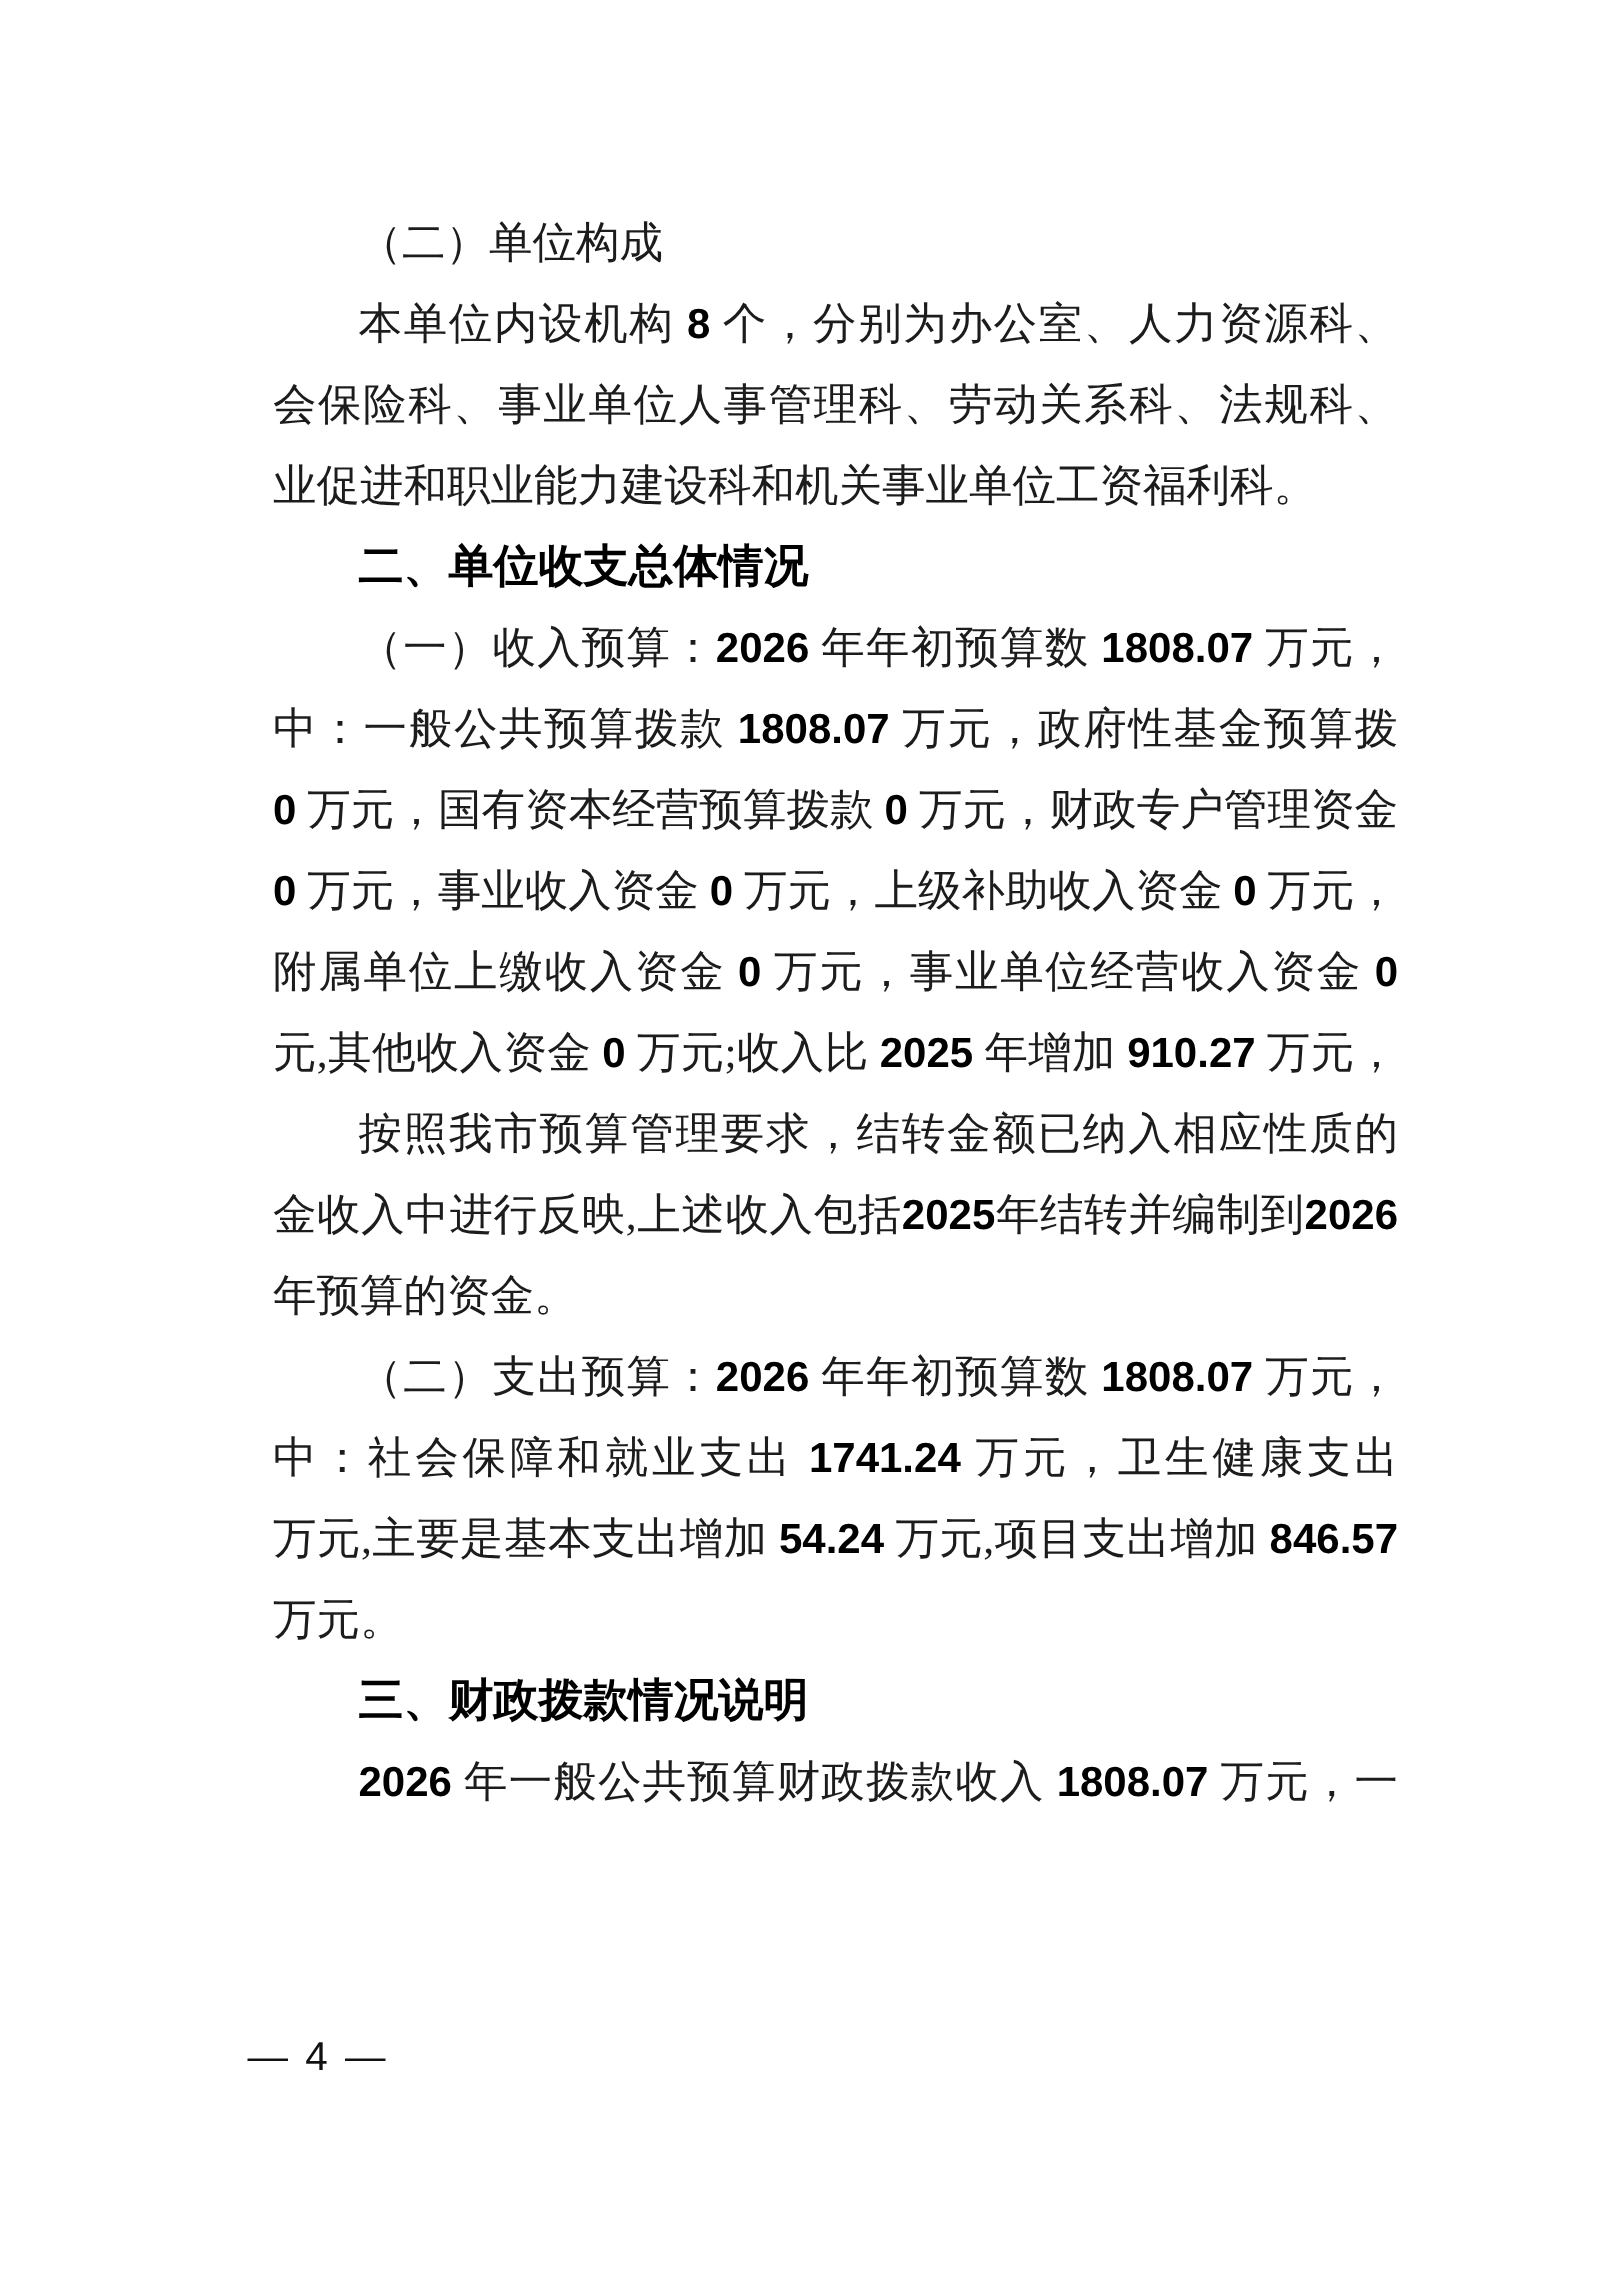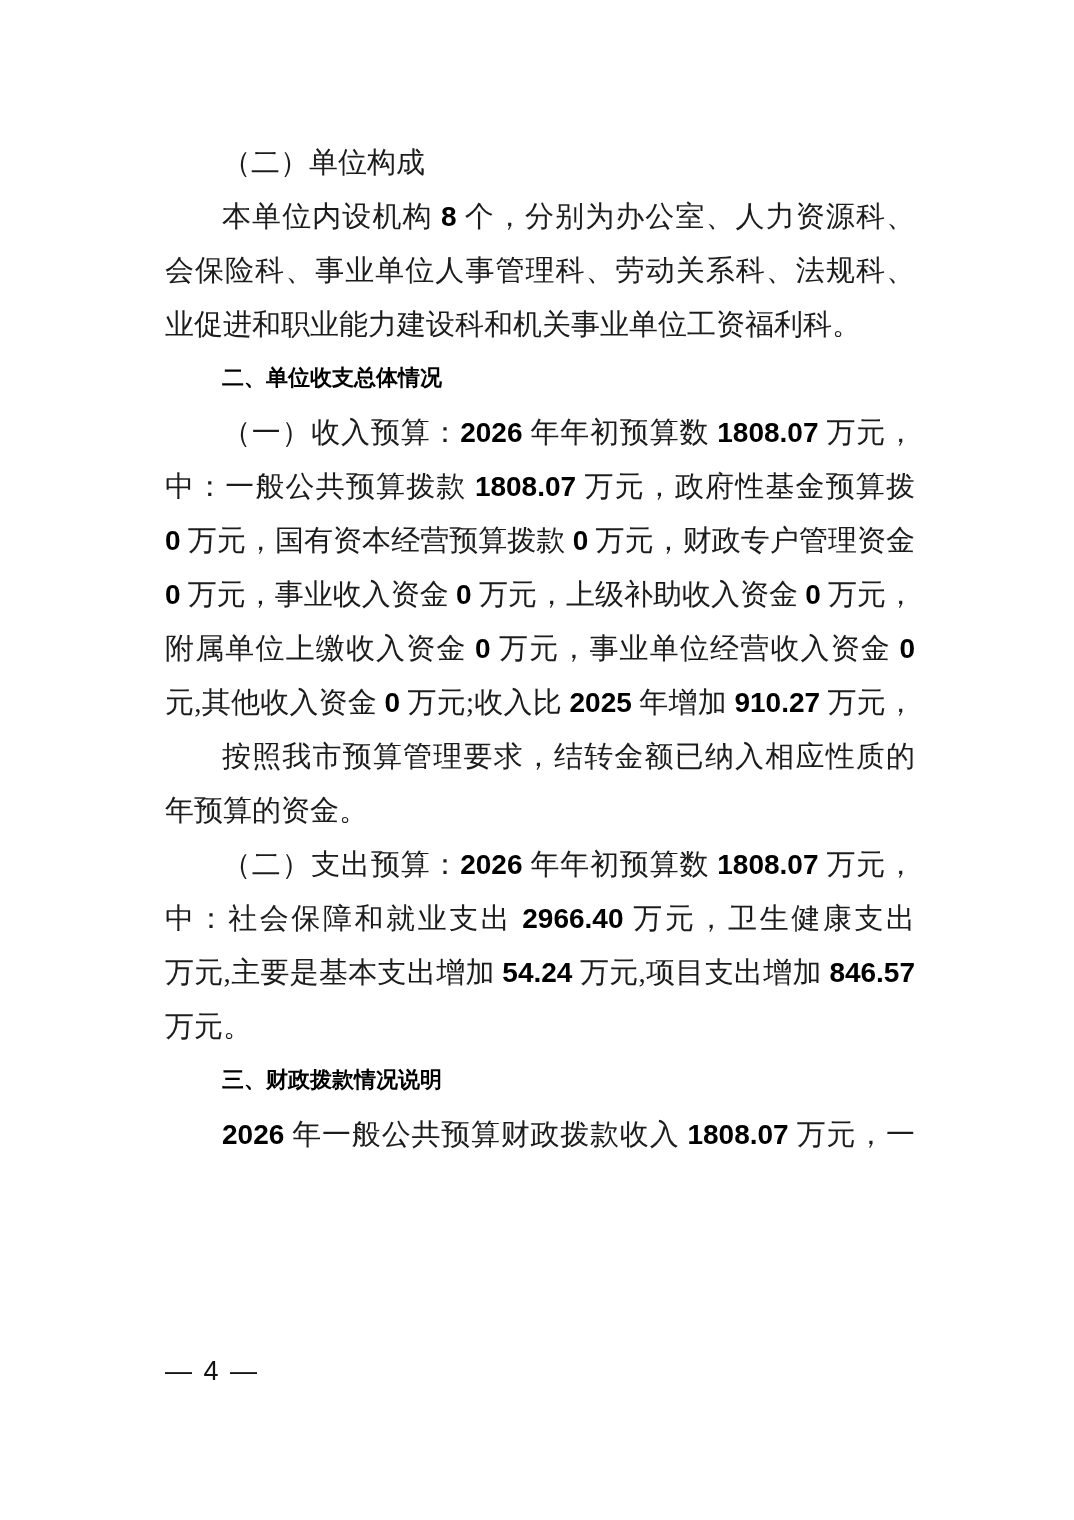--- a/index.html
+++ b/index.html
@@ -10,21 +10,21 @@
   .page {
     position: relative;
     width: 1074px;
     height: 1520px;
     background: #ffffff;
     color: #111111;
     overflow: hidden;
   }
   .content {
     position: absolute;
-    left: 165px;
+    left: 182px;
     top: 135px;
     width: 750px;
   }
   .line {
     font-family: "Liberation Serif", "DejaVu Serif", serif;
     font-size: 29px;
     line-height: 54px;
     height: 54px;
     overflow: hidden;
     text-align: justify;
@@ -34,21 +34,21 @@
   }
   .line.stretch {
     text-align-last: justify;
   }
   .line.indent {
     text-indent: 57px;
   }
   .line.heading {
     font-family: "Liberation Sans", "DejaVu Sans", sans-serif;
     font-weight: 700;
-    font-size: 22px;
+    font-size: 30px;
     color: #000000;
   }
   .num {
     font-family: "Liberation Sans", "DejaVu Sans", sans-serif;
     font-weight: 600;
     font-size: 28px;
     color: #000000;
   }
   .footer {
     position: absolute;
@@ -71,22 +71,23 @@
       <div class="line stretch">会保险科、事业单位人事管理科、劳动关系科、法规科、就</div>
       <div class="line">业促进和职业能力建设科和机关事业单位工资福利科。</div>
       <div class="line heading indent">二、单位收支总体情况</div>
       <div class="line indent stretch">（一）收入预算：<span class="num">2026</span> 年年初预算数 <span class="num">1808.07</span> 万元，其</div>
       <div class="line stretch">中：一般公共预算拨款 <span class="num">1808.07</span> 万元，政府性基金预算拨款</div>
       <div class="line stretch"><span class="num">0</span> 万元，国有资本经营预算拨款 <span class="num">0</span> 万元，财政专户管理资金</div>
       <div class="line stretch"><span class="num">0</span> 万元，事业收入资金 <span class="num">0</span> 万元，上级补助收入资金 <span class="num">0</span> 万元，</div>
       <div class="line stretch">附属单位上缴收入资金 <span class="num">0</span> 万元，事业单位经营收入资金 <span class="num">0</span> 万</div>
       <div class="line stretch">元,其他收入资金 <span class="num">0</span> 万元;收入比 <span class="num">2025</span> 年增加 <span class="num">910.27</span> 万元，</div>
       <div class="line indent stretch">按照我市预算管理要求，结转金额已纳入相应性质的资</div>
+      <div class="line stretch">金收入中进行反映,上述收入包括<span class="num">2025</span>年结转并编制到<span class="num">2026</span></div>
       <div class="line">年预算的资金。</div>
       <div class="line indent stretch">（二）支出预算：<span class="num">2026</span> 年年初预算数 <span class="num">1808.07</span> 万元，其</div>
-      <div class="line stretch">中：社会保障和就业支出 <span class="num">2966.40</span> 万元，卫生健康支出 </div>
+      <div class="line stretch">中：社会保障和就业支出 <span class="num">1741.24</span> 万元，卫生健康支出 </div>
       <div class="line stretch">万元,主要是基本支出增加 <span class="num">54.24</span> 万元,项目支出增加 <span class="num">846.57</span></div>
       <div class="line">万元。</div>
       <div class="line heading indent">三、财政拨款情况说明</div>
       <div class="line indent stretch"><span class="num">2026</span> 年一般公共预算财政拨款收入 <span class="num">1808.07</span> 万元，一般</div>
     </div>
   <div class="footer">— 4 —</div>
 </div>
 
 </body></html>

